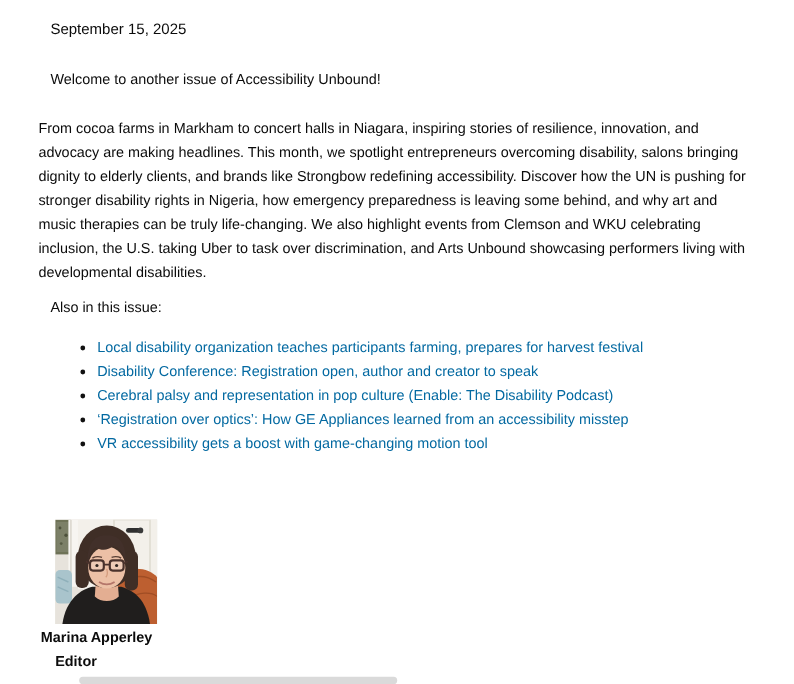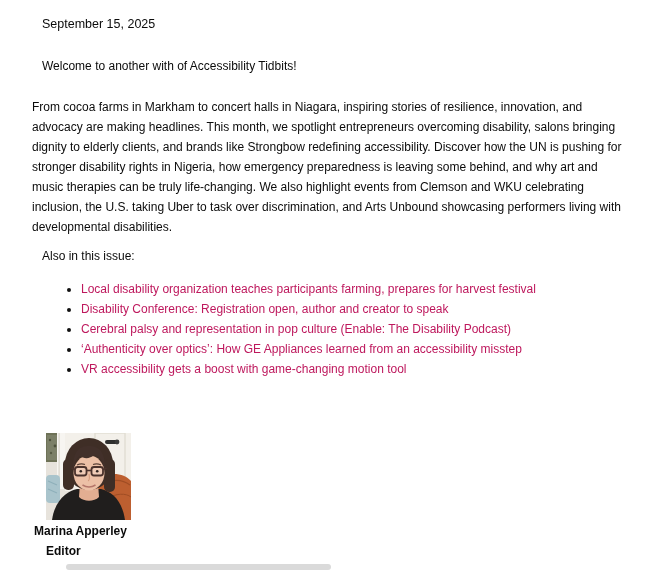--- a/index.html
+++ b/index.html
@@ -19,21 +19,21 @@
     color: #0b0b0b;
   }
   .abs { position: absolute; }
   .date-line     { left: 42px; top: 14px; font-weight: normal; font-size: 12.5px; }
   .welcome-line  { left: 42px; top: 56px; width: 600px; }
   .body-par      { left: 32px; top: 97px; width: 592px; }
   .also-line     { left: 42px; top: 246px; width: 600px; }
   .issue-list    { left: 42px; top: 279px; width: 606px; margin: 0; padding: 0 0 0 39px; list-style: disc; }
   .issue-list li { line-height: 20px; color: #111111; }
   .issue-list li a {
-    color: #be185d;
+    color: #0369a1;
     text-decoration: none;
     cursor: pointer;
   }
   .outro-line    { left: 42px; top: 397px; width: 600px; }
   .photo-box {
     left: 46px; top: 433px;
     width: 85px; height: 87px;
     overflow: hidden;
     background: #e7e3dc;
   }
@@ -46,31 +46,31 @@
     border-radius: 3px;
   }
 </style>
 </head>
 <body>
 
 <div class="canvas">
 
   <div class="abs date-line">September 15, 2025</div>
 
-  <div class="abs welcome-line">Welcome to another with of Accessibility Tidbits!</div>
+  <div class="abs welcome-line">Welcome to another issue of Accessibility Unbound!</div>
 
   <div class="abs body-par">From cocoa farms in Markham to concert halls in Niagara, inspiring stories of resilience, innovation, and advocacy are making headlines. This month, we spotlight entrepreneurs overcoming disability, salons bringing dignity to elderly clients, and brands like Strongbow redefining accessibility. Discover how the UN is pushing for stronger disability rights in Nigeria, how emergency preparedness is leaving some behind, and why art and music therapies can be truly life-changing. We also highlight events from Clemson and WKU celebrating inclusion, the U.S. taking Uber to task over discrimination, and Arts Unbound showcasing performers living with developmental disabilities.</div>
 
   <div class="abs also-line">Also in this issue:</div>
 
   <ul class="abs issue-list">
     <li><a>Local disability organization teaches participants farming, prepares for harvest festival</a></li>
     <li><a>Disability Conference: Registration open, author and creator to speak</a></li>
     <li><a>Cerebral palsy and representation in pop culture (Enable: The Disability Podcast)</a></li>
-    <li><a>‘Authenticity over optics’: How GE Appliances learned from an accessibility misstep</a></li>
+    <li><a>‘Registration over optics’: How GE Appliances learned from an accessibility misstep</a></li>
     <li><a>VR accessibility gets a boost with game-changing motion tool</a></li>
   </ul>
 
 
   <div class="abs photo-box">
     <svg width="85" height="87" viewBox="0 0 85 87" xmlns="http://www.w3.org/2000/svg">
 
       <rect x="0" y="0" width="85" height="87" fill="#e7e3dc"></rect>
 
       <rect x="0" y="0" width="13" height="29" fill="#6e7257"></rect>

